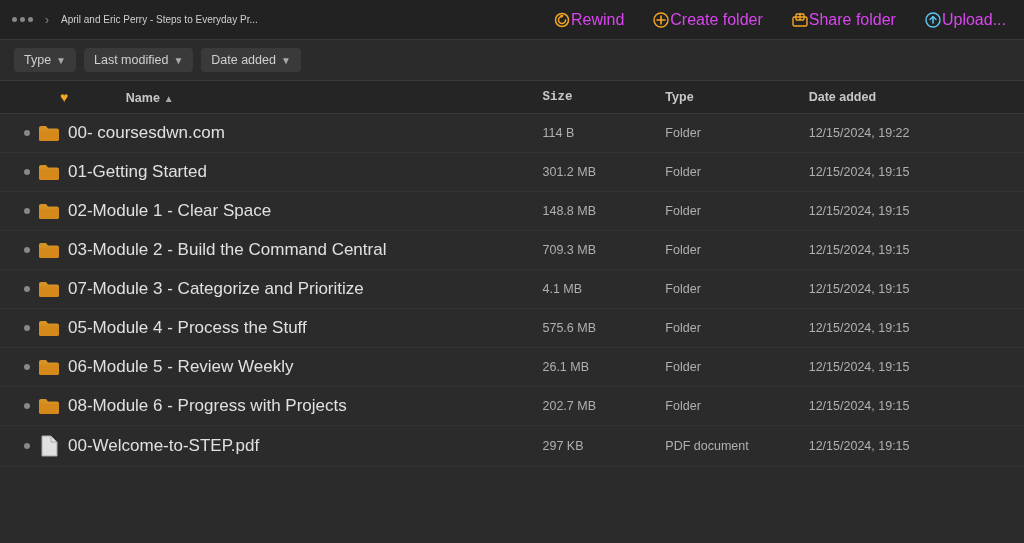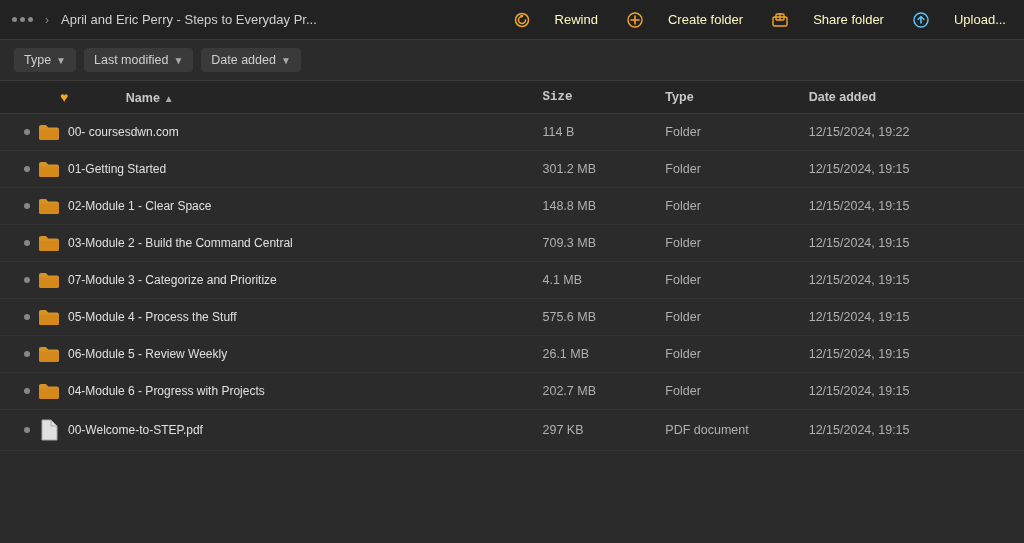--- a/index.html
+++ b/index.html
@@ -27,32 +27,32 @@
       display: flex; gap: 3px; align-items: center;
     }
     .toolbar-dot {
       width: 5px; height: 5px; border-radius: 50%; background: #888;
     }
     .toolbar-chevron {
       color: #888; font-size: 12px; margin: 0 4px;
     }
     .toolbar-path {
       color: #d0d0d0;
-      font-size: 13px;
+      font-size: 10px;
       flex: 1;
       white-space: nowrap;
       overflow: hidden;
       text-overflow: ellipsis;
     }
     .toolbar-actions {
       display: flex; align-items: center; gap: 16px;
     }
     .toolbar-btn {
-      display: flex; align-items: center; gap: 24px;
-      color: #fef9c3; cursor: pointer; font-size: 13px;
+      display: flex; align-items: center; gap: 0;
+      color: #d946ef; cursor: pointer; font-size: 16px;
       background: none; border: none; outline: none;
       padding: 4px 6px; border-radius: 4px;
     }
     .btn-icon {
       width: 18px; height: 18px;
       display: flex; align-items: center; justify-content: center;
     }
 
     
     .icon-rewind svg { width: 16px; height: 16px; }
@@ -141,21 +141,21 @@
       width: 22px; height: 18px; flex-shrink: 0;
       display: flex; align-items: center; justify-content: center;
     }
     .folder-icon svg { width: 22px; height: 18px; }
     .file-icon {
       width: 22px; height: 22px; flex-shrink: 0;
       display: flex; align-items: center; justify-content: center;
     }
     .file-icon svg { width: 18px; height: 22px; }
     .item-name {
-      color: #e0e0e0; font-size: 12px;
+      color: #e0e0e0; font-size: 17px;
     }
     .cell-size, .cell-type, .cell-date {
       color: #b0b0b0; font-size: 12.5px;
     }
   </style>
 </head>
 <body>
 
 <div class="toolbar">
   <div class="toolbar-dots">
@@ -368,21 +368,21 @@
         <tr>
           <td class="col-name">
             <div class="cell-name">
               <span class="row-dot"></span>
               <span class="folder-icon">
                 <svg viewBox="0 0 22 18" fill="none" xmlns="http://www.w3.org/2000/svg">
       <path d="M1 4 C1 2.9 1.9 2 3 2 L8 2 L10 4.5 L19 4.5 C20.1 4.5 21 5.4 21 6.5 L21 15 C21 16.1 20.1 17 19 17 L3 17 C1.9 17 1 16.1 1 15 Z" fill="#f5a623" opacity="0.85"></path>
       <path d="M1 6.5 L21 6.5 L21 15 C21 16.1 20.1 17 19 17 L3 17 C1.9 17 1 16.1 1 15 Z" fill="#d4891a"></path>
     </svg>
               </span>
-              <span class="item-name">04-Module 6 - Progress with Projects</span>
+              <span class="item-name">08-Module 6 - Progress with Projects</span>
             </div>
           </td>
           <td class="cell-size">202.7 MB</td>
           <td class="cell-type">Folder</td>
           <td class="cell-date">12/15/2024, 19:15</td>
         </tr>
         <tr>
           <td class="col-name">
             <div class="cell-name">
               <span class="row-dot"></span>

